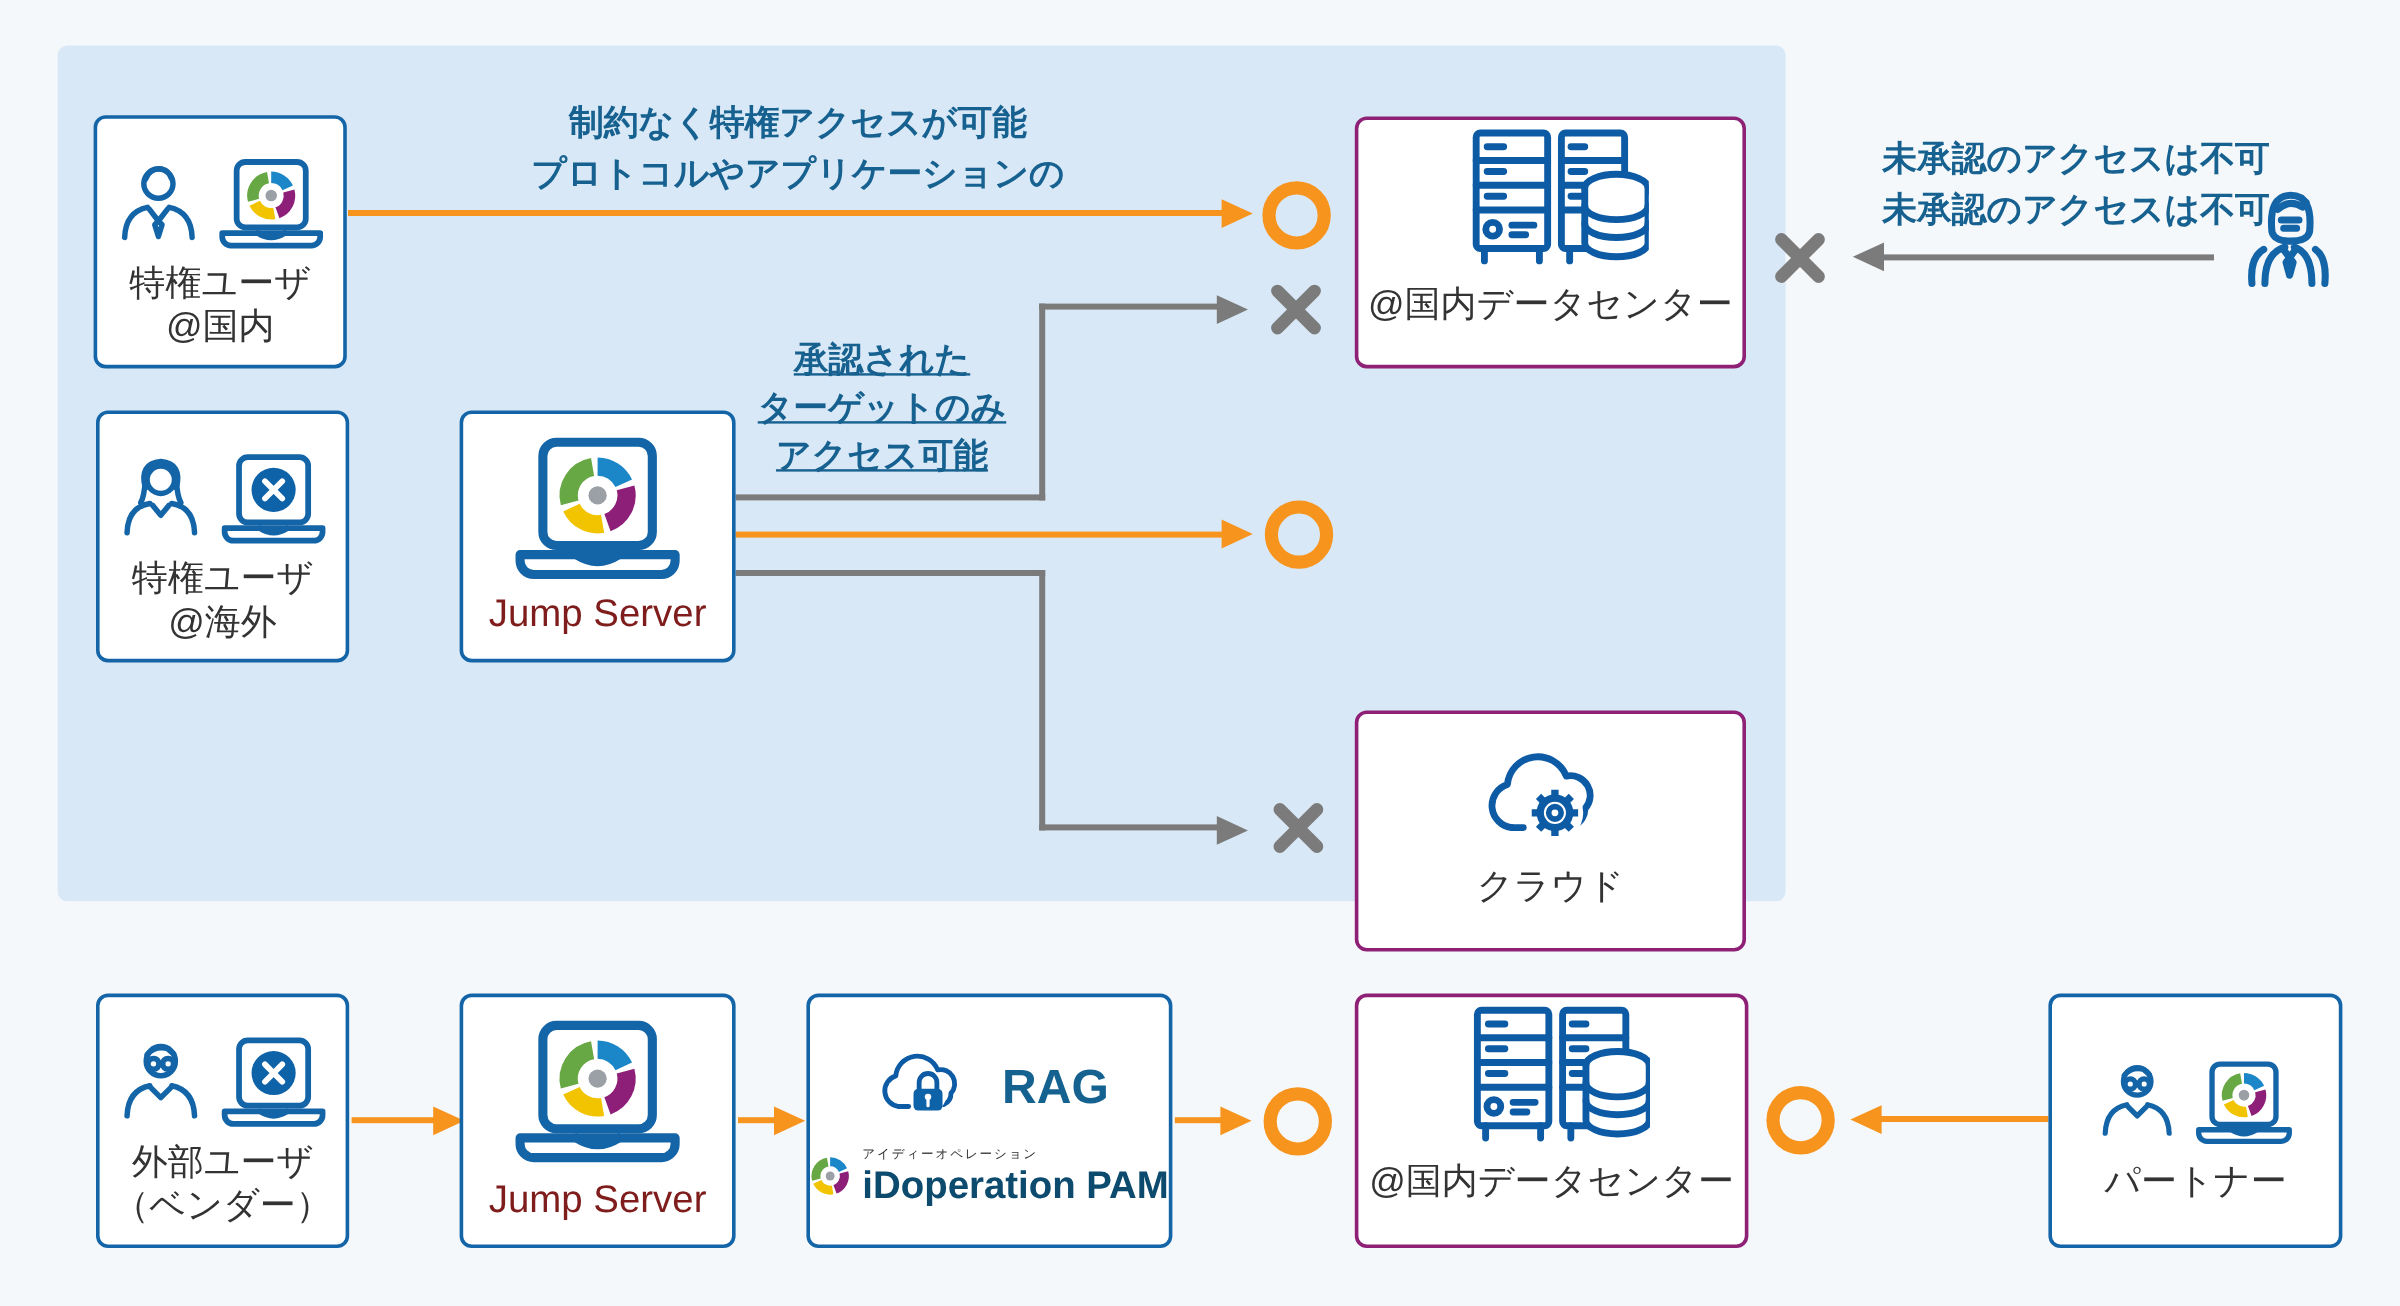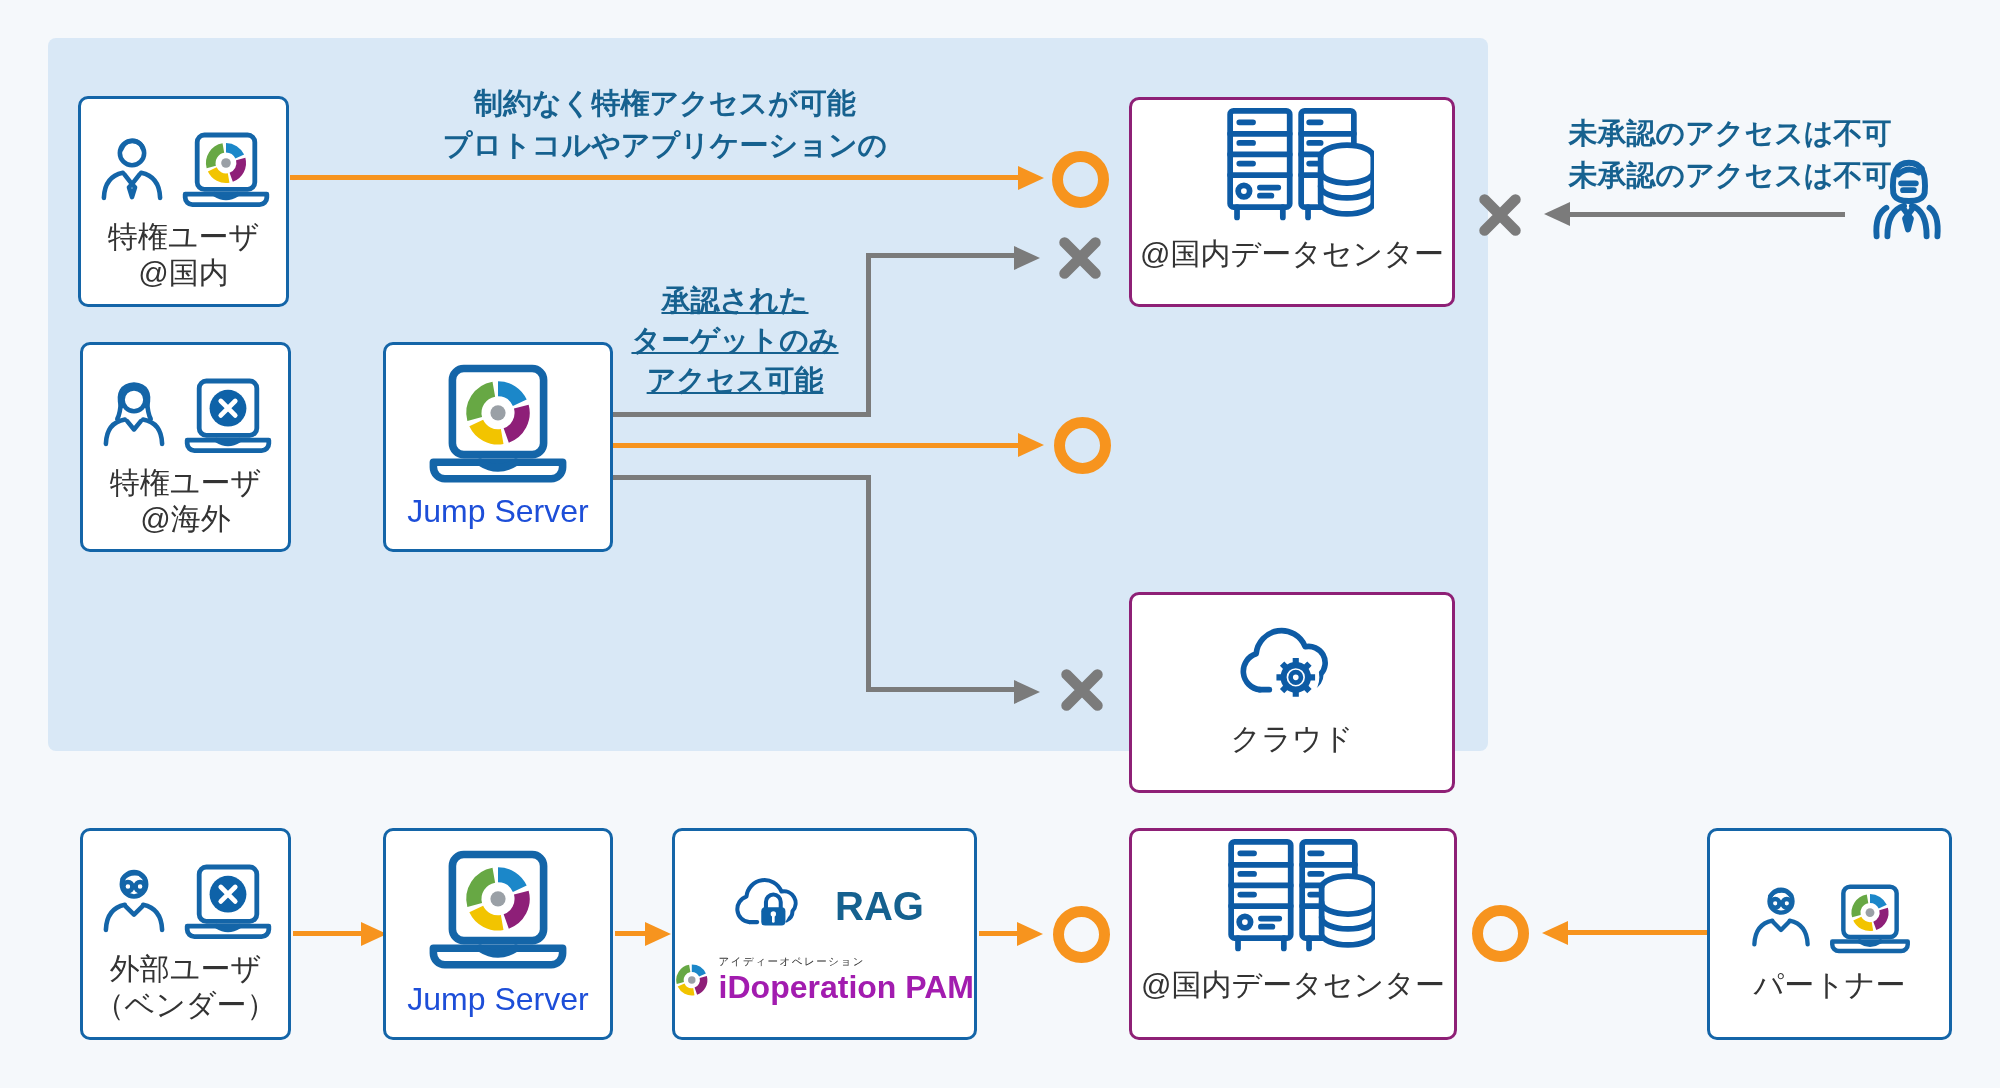--- a/index.html
+++ b/index.html
@@ -4,40 +4,40 @@
 <style>
   html,body{margin:0;padding:0;background:#f5f8fb;}
   body{font-family:"Liberation Sans","DejaVu Sans",sans-serif;}
   .stage{position:relative;width:2000px;height:1088px;background:#f5f8fb;overflow:hidden;}
   .panel{position:absolute;left:48px;top:38px;width:1440px;height:713px;background:#d9e8f6;border-radius:8px;}
   .box{position:absolute;background:#fff;border-radius:10px;box-sizing:border-box;}
   .b-blue{border:3px solid #1465a8;}
   .b-purple{border:3px solid #8e2076;}
   .icons{position:absolute;left:0;right:0;display:flex;justify-content:center;align-items:flex-end;gap:8px;}
   .lbl{position:absolute;left:0;right:0;text-align:center;color:#333;font-size:30px;line-height:36px;}
-  .lbl-en{font-size:32px;color:#1d4ed8;}
+  .lbl-en{font-size:32px;color:#7f1d1d;}
   .note{position:absolute;color:#16618f;font-weight:700;font-size:29px;line-height:42px;text-align:center;}
   .note.left{text-align:left;line-height:38px;}
   .hline{position:absolute;height:5px;}
   .vline{position:absolute;width:5px;}
   .c-orange{background:#f7941e;}
   .c-gray{background:#7b7b7b;}
   .head{position:absolute;width:0;height:0;border-top:12px solid transparent;border-bottom:12px solid transparent;}
   .head-r{border-left:26px solid #f7941e;}
   .head-r.g{border-left-color:#7b7b7b;}
   .head-l{border-right:26px solid #f7941e;}
   .head-l.g{border-right-color:#7b7b7b;}
   .oring{position:absolute;width:35px;height:35px;border:11px solid #f7941e;border-radius:50%;background:transparent;}
   .xmark{position:absolute;}
   .ragrow{position:absolute;left:0;right:0;top:38px;display:flex;justify-content:center;align-items:center;gap:16px;}
   .ragtxt{font-size:40px;font-weight:700;color:#15618f;}
   .brandrow{position:absolute;left:0;right:0;top:124px;display:flex;justify-content:center;align-items:center;gap:10px;}
   .brandcol{display:flex;flex-direction:column;align-items:flex-start;}
   .brand-small{font-size:10.5px;letter-spacing:1.5px;color:#333;margin-bottom:1px;}
-  .brand-main{font-size:32px;color:#a21caf;font-weight:600;line-height:34px;}
+  .brand-main{font-size:32px;color:#0c4a6e;font-weight:600;line-height:34px;}
   .brand-main b{font-weight:800;}
   svg{display:block;}
 </style>
 </head>
 <body>
 
 <svg width="0" height="0" style="position:absolute">
   <defs>
     <g id="sym-ring" fill="none" stroke-linecap="butt">
       <path d="M60,21 A19,19 0 0 1 77.2,32.0" stroke="#1b87c9" stroke-width="12"></path>

